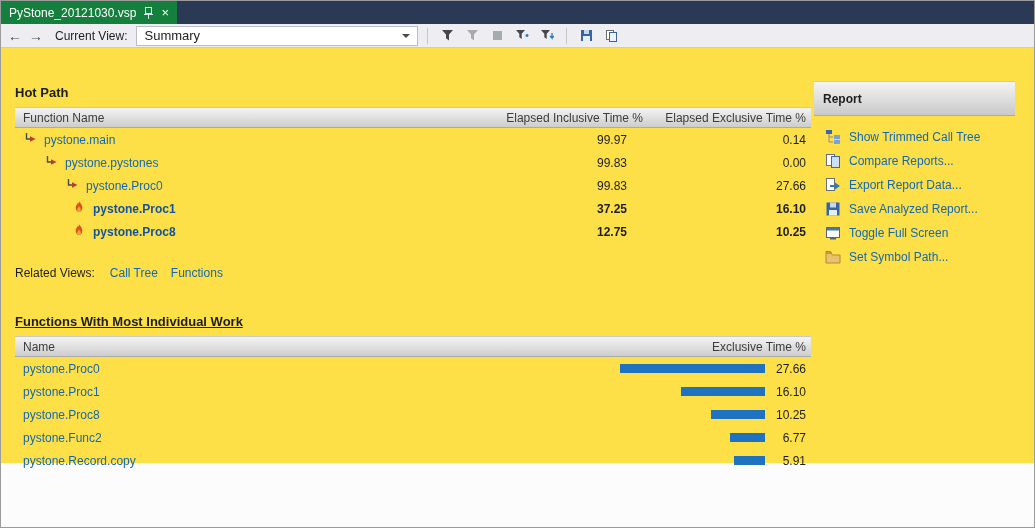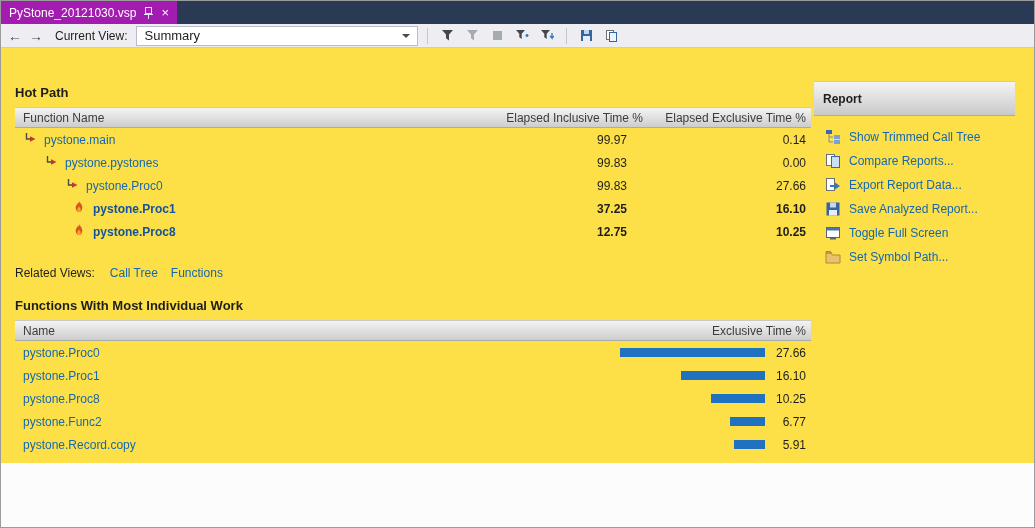--- a/index.html
+++ b/index.html
@@ -2,21 +2,21 @@
 <html><head>
 <meta charset="utf-8">
 <style>
   * { box-sizing: border-box; margin: 0; padding: 0; }
   body { font-family: "Liberation Sans", sans-serif; background: #fff; }
   .window { width: 1035px; height: 528px; position: relative; border: 1px solid #9b9b9b;
             background: #fcfcfc; overflow: hidden; }
 
   
   .tabbar { height: 23px; background: #2a3a55; display: flex; align-items: stretch; }
-  .tab { background: #a21caf; color: #fff; display: flex; align-items: center;
+  .tab { background: #15803d; color: #fff; display: flex; align-items: center;
          padding: 0 8px; font-size: 12px; gap: 8px; cursor: default; }
   .tab .close { color: #fff; font-size: 13px; line-height: 1; }
   .tab svg { display: block; }
 
   
   .toolbar { height: 24px; background: #eeeef2; border-bottom: 1px solid #c8ccd4;
              display: flex; align-items: center; padding: 0 6px; gap: 5px;
              font-size: 12px; color: #1e1e1e; }
   .nav-arrow { font-size: 14px; color: #3e4a5a; width: 16px; text-align: center; }
   .cv-label { margin: 0 4px 0 6px; }
@@ -55,21 +55,21 @@
   .ind0 { padding-left: 9px; } .ind1 { padding-left: 30px; }
   .ind2 { padding-left: 51px; } .ind3 { padding-left: 57px; }
   a.flink { color: #1767ae; text-decoration: none; cursor: pointer; }
   .trow.hot a.flink { font-weight: bold; color: #12529e; }
   .trow.hot .rc-inc, .trow.hot .rc-exc { font-weight: bold; }
 
   .related { display: flex; align-items: center; height: 15px; margin-top: 22px;
              font-size: 12px; color: #1e1e1e; gap: 13px; }
   .related .lbl { margin-right: 2px; }
 
-  .gap-title { margin-top: 18px; }
+  .gap-title { margin-top: 34px; text-decoration: underline; }
 
   .frow { display: flex; align-items: center; height: 23px; font-size: 12px; }
   .f-name { flex: 1; padding-left: 8px; }
   .f-barwrap { width: 160px; display: flex; justify-content: flex-end; align-items: center; }
   .f-bar { height: 9px; background: #1f72bf; }
   .f-val { width: 46px; text-align: right; padding-right: 5px; color: #1e1e1e; }
 
   
   .rpanel { position: absolute; left: 813px; top: 33px; width: 201px; }
   .rpanel-head { height: 35px; background: linear-gradient(180deg, #f4f4f4, #c9c9c9);

